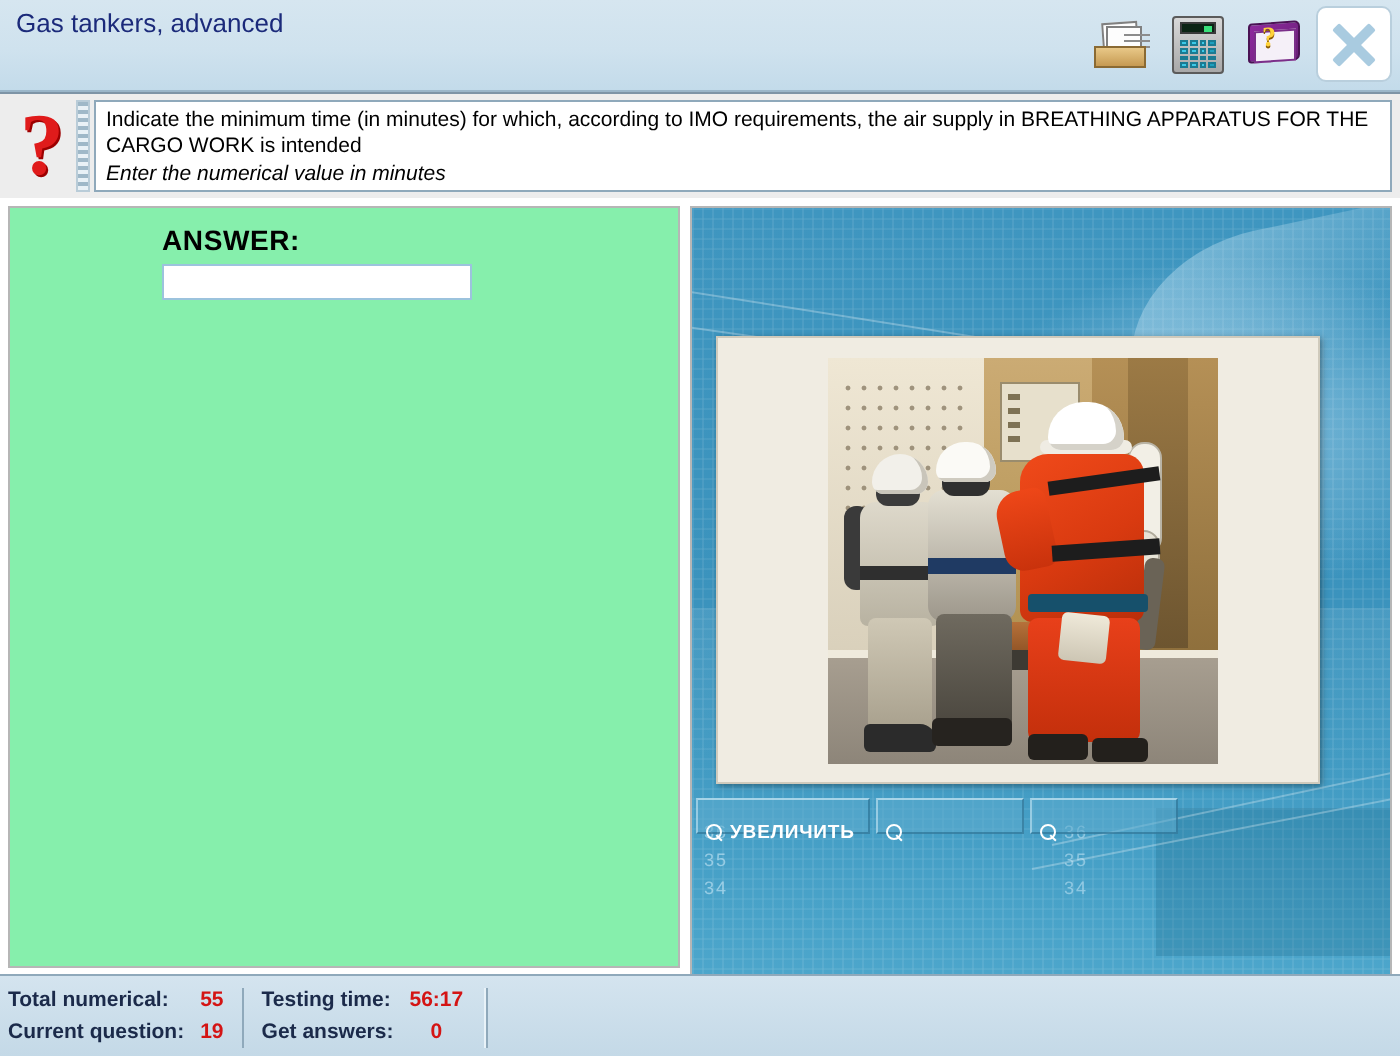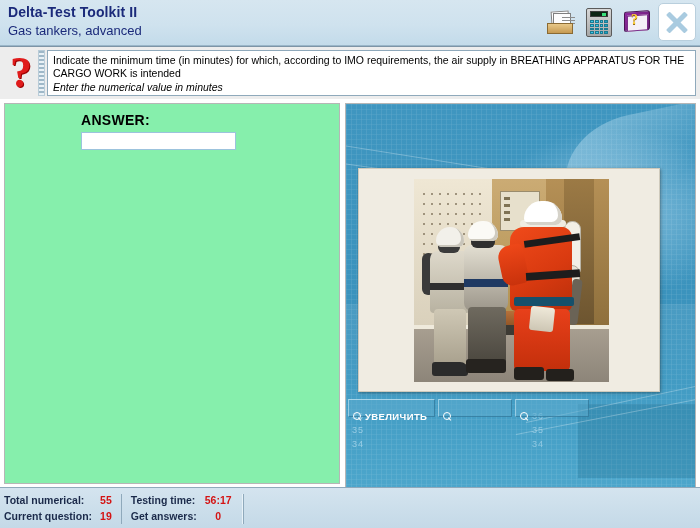--- a/index.html
+++ b/index.html
@@ -297,21 +297,20 @@
   .vdiv { width: 1px; height: 30px; background: #8fa9bb; margin: 0 9px; }
   .vdiv2 { width: 2px; height: 30px; background: #8fa9bb; margin: 0 6px 0 10px; border-left:1px solid #e8f2f8;}
 </style>
 </head>
 <body>
 
 <div id="app">
 
   <div class="header">
     <div class="header-titles">
-      <div class="title-main">Delta-Test Toolkit II</div>
       <div class="title-sub">Gas tankers, advanced</div>
     </div>
 
     <div class="header-icons">
 
       <div class="hicon">
         <div class="ic-cardbox">
           <div class="cb-card cb-c1"></div>
           <div class="cb-card cb-c2">
             <span class="cb-line" style="top:3px"></span>

